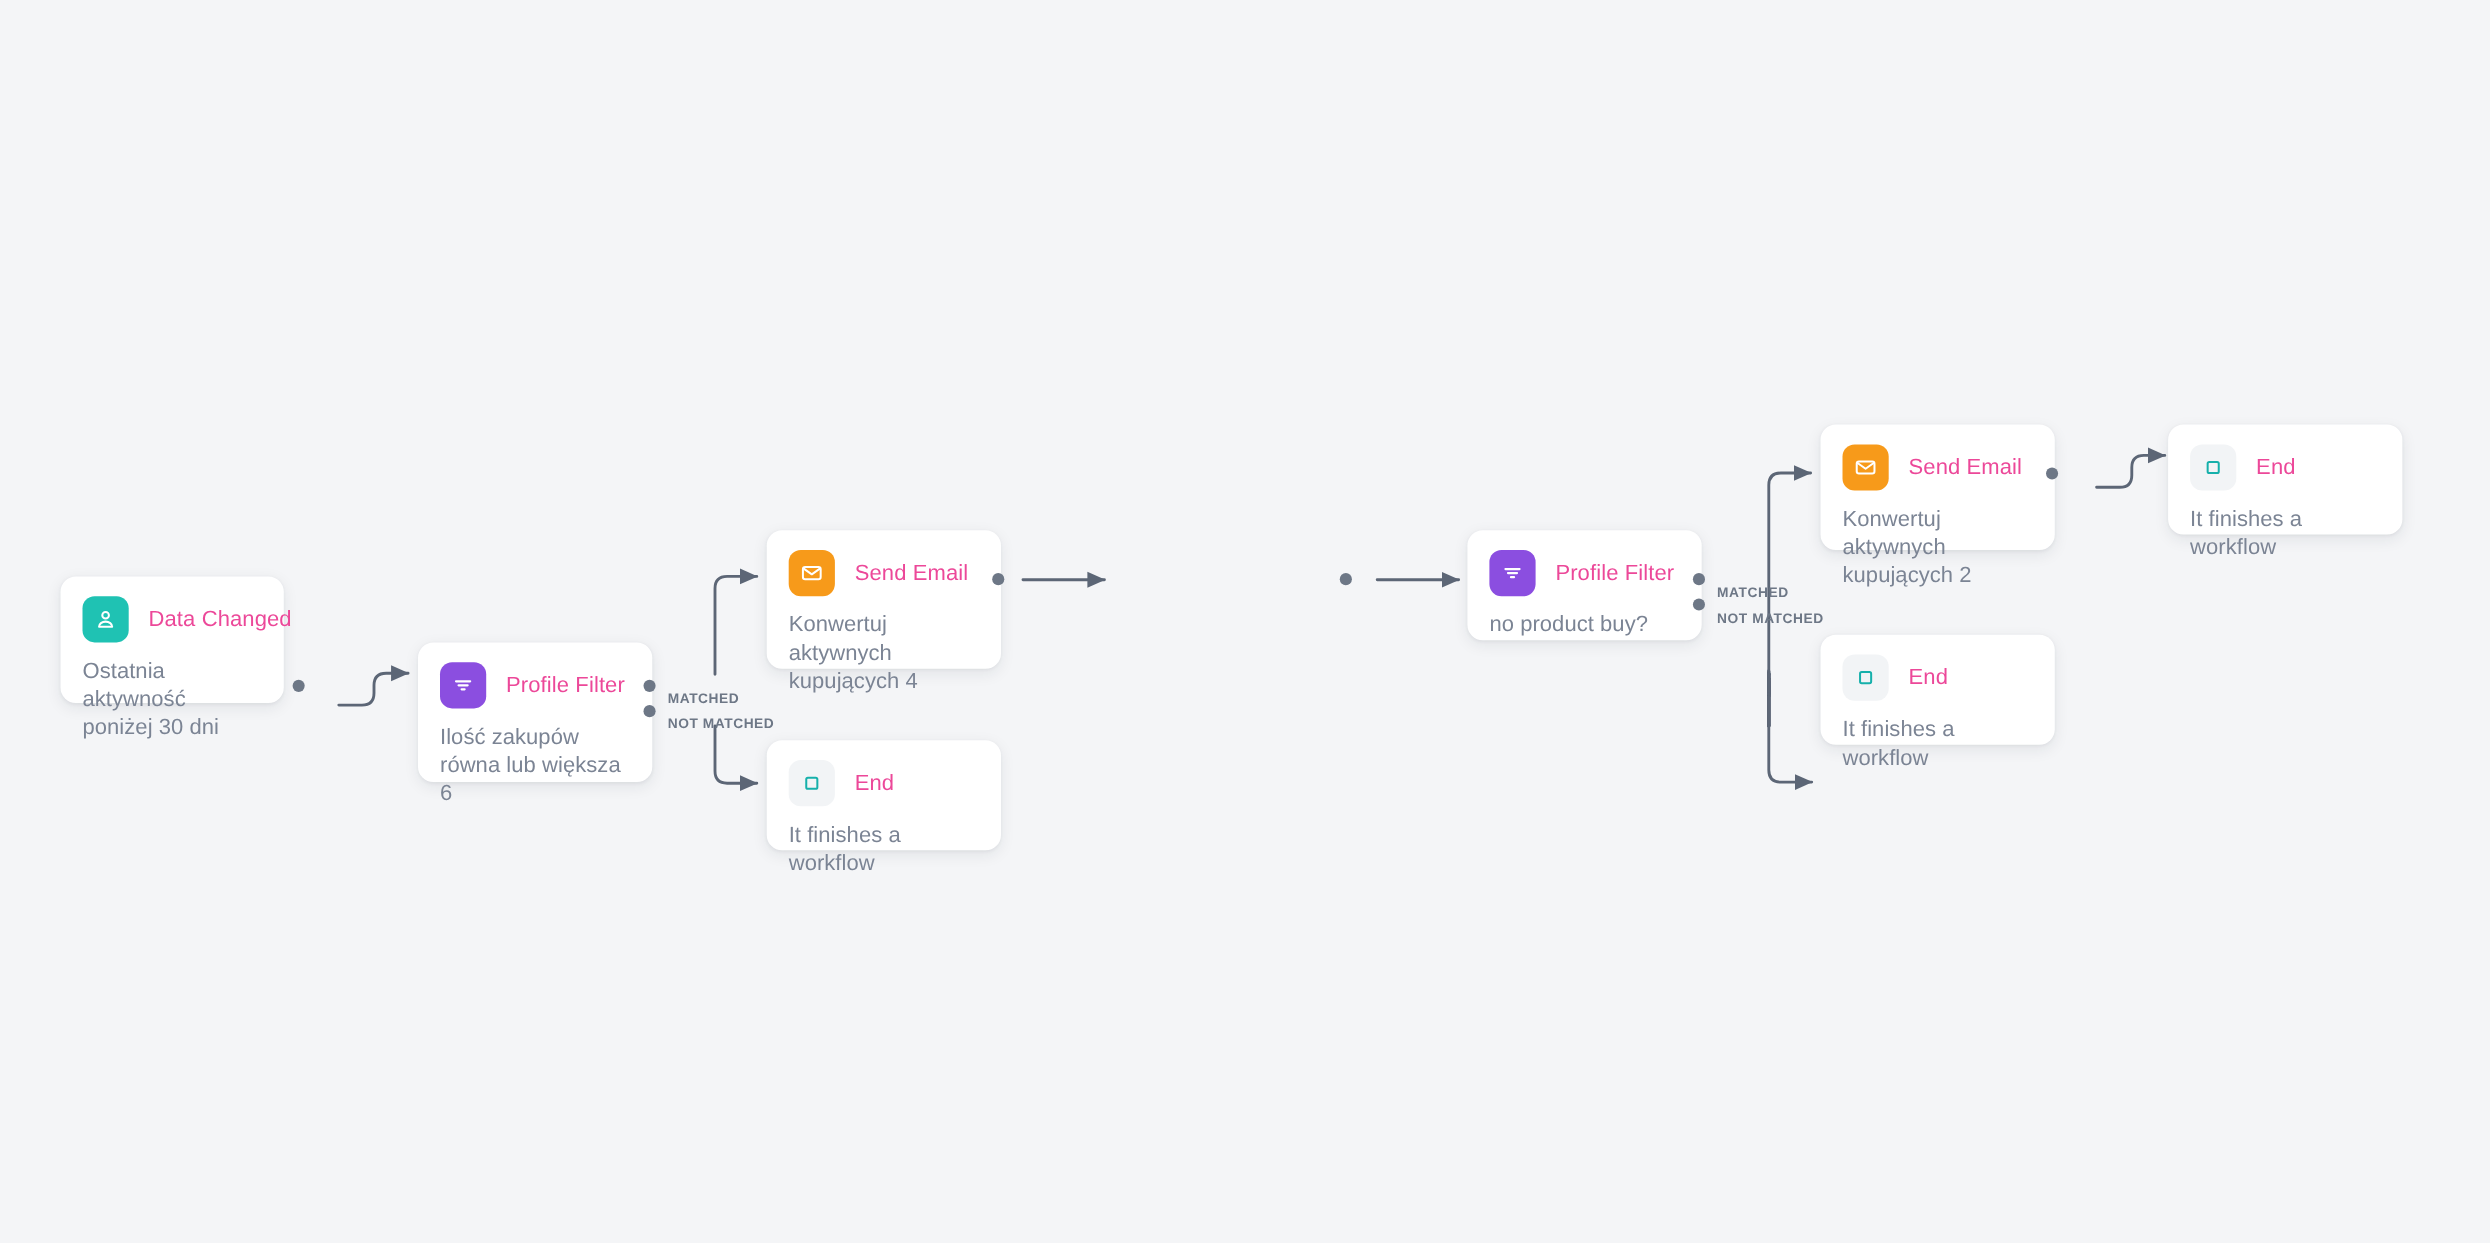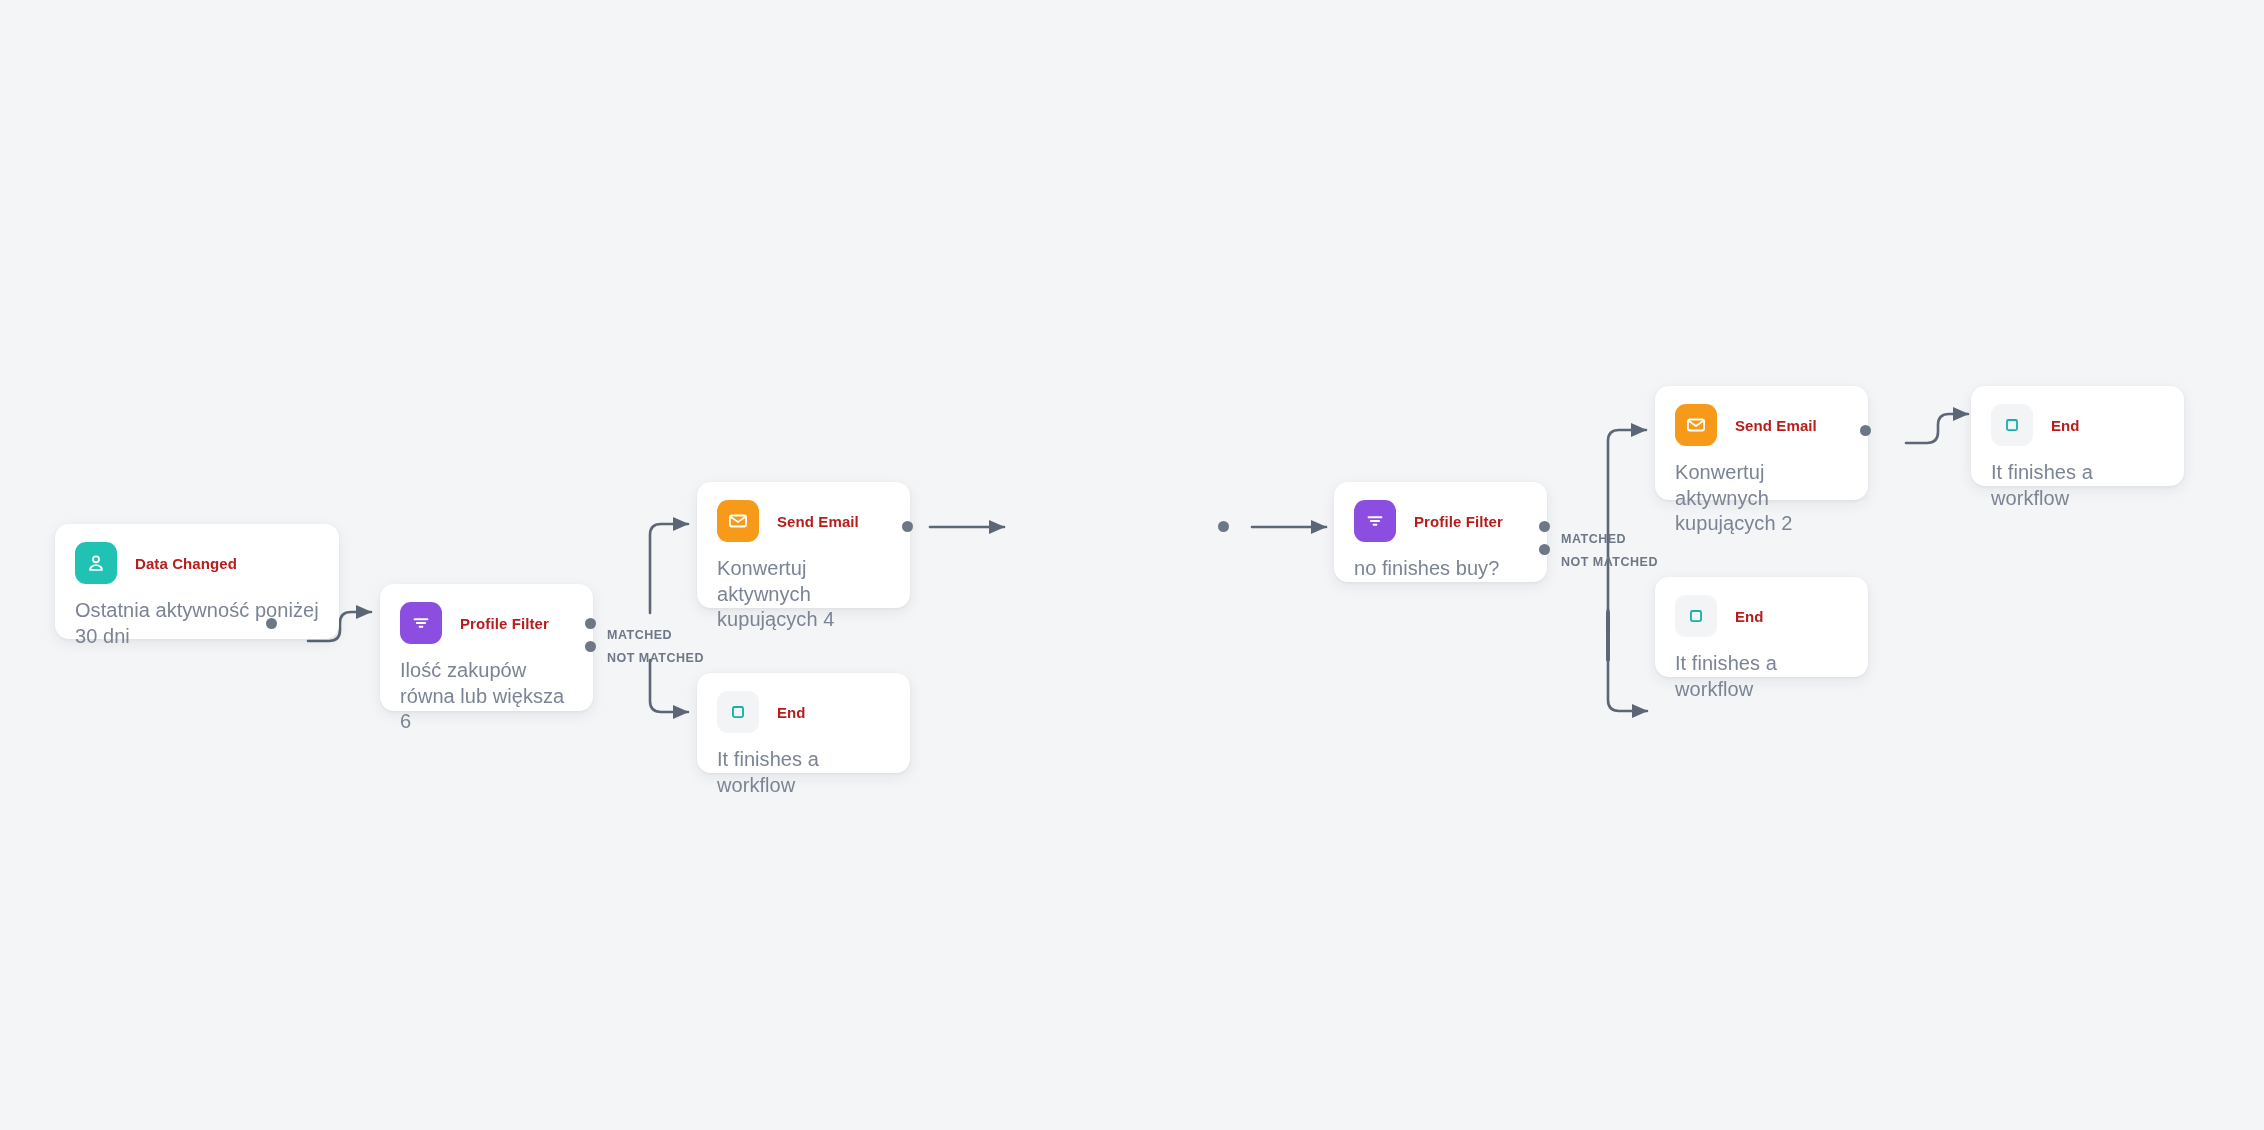--- a/index.html
+++ b/index.html
@@ -52,23 +52,23 @@
     justify-content: center;
     flex: 0 0 auto;
   }
   .node-icon.teal   { background: #1fc2b3; }
   .node-icon.purple { background: #8b4ee0; }
   .node-icon.orange { background: #f79a1a; }
   .node-icon.plain  { background: #f2f4f6; }
 
   .node-title {
     margin-left: 18px;
-    font-size: 15px;
-    font-weight: bold;
-    color: #b91c1c;
+    font-size: 20px;
+    font-weight: normal;
+    color: #ec4899;
     letter-spacing: 0.1px;
     white-space: nowrap;
   }
   .node-desc {
     margin-top: 14px;
     font-size: 20px;
     line-height: 1.28;
     color: #7b8494;
     letter-spacing: 0.05px;
   }
@@ -153,21 +153,21 @@
       <path d="M 1608 617 L 1608 620"></path>
       <path d="M 1608 620 L 1608 631"></path>
       <path d="M 1608 620 L 1608 625"></path>
       <path d="M 1608 631 L 1608 625"></path>
       <path d="M 1608 617 L 1608 631"></path>
       <path d="M 1608 631 L 1608 631"></path>
       <path d="M 1608 660 L 1608 700 Q 1608 711 1619 711 L 1647 711" marker-end="url(#arrow)"></path>
     </g>
   </svg>
 
-  <div class="node" style="left:55px; top:524px; width:284px; height:115px;">
+  <div class="node" style="left:55px; top:524px; width:203px; height:115px;">
     <div class="node-head">
       <div class="node-icon teal">
         <svg width="22" height="22" viewBox="0 0 24 24" fill="none" stroke="#ffffff" stroke-width="2" stroke-linecap="round" stroke-linejoin="round">
           <circle cx="12" cy="8" r="3.3"></circle>
           <path d="M5.5 19.5 A6.5 5.2 0 0 1 18.5 19.5 Z"></path>
         </svg>
       </div>
       <div class="node-title">Data Changed</div>
     </div>
     <div class="node-desc">Ostatnia aktywność poniżej 30 dni</div>
@@ -224,21 +224,21 @@
     <div class="node-head">
       <div class="node-icon purple">
         <svg width="22" height="22" viewBox="0 0 24 24" fill="none" stroke="#ffffff" stroke-width="2.2" stroke-linecap="round">
           <line x1="5" y1="8" x2="19" y2="8"></line>
           <line x1="7.5" y1="12" x2="16.5" y2="12"></line>
           <line x1="10.5" y1="16" x2="13.5" y2="16"></line>
         </svg>
       </div>
       <div class="node-title">Profile Filter</div>
     </div>
-    <div class="node-desc">no finishes buy?</div>
+    <div class="node-desc">no product buy?</div>
   </div>
   <div class="port" style="left:1539px; top:521px;"></div>
   <div class="port" style="left:1539px; top:544px;"></div>
   <div class="port-label" style="left:1561px; top:520px;">MATCHED</div>
   <div class="port-label" style="left:1561px; top:543px;">NOT MATCHED</div>
 
   <div class="node" style="left:1655px; top:386px; width:213px; height:114px;">
     <div class="node-head">
       <div class="node-icon orange">
         <svg width="22" height="22" viewBox="0 0 24 24" fill="none" stroke="#ffffff" stroke-width="2" stroke-linecap="round" stroke-linejoin="round">

